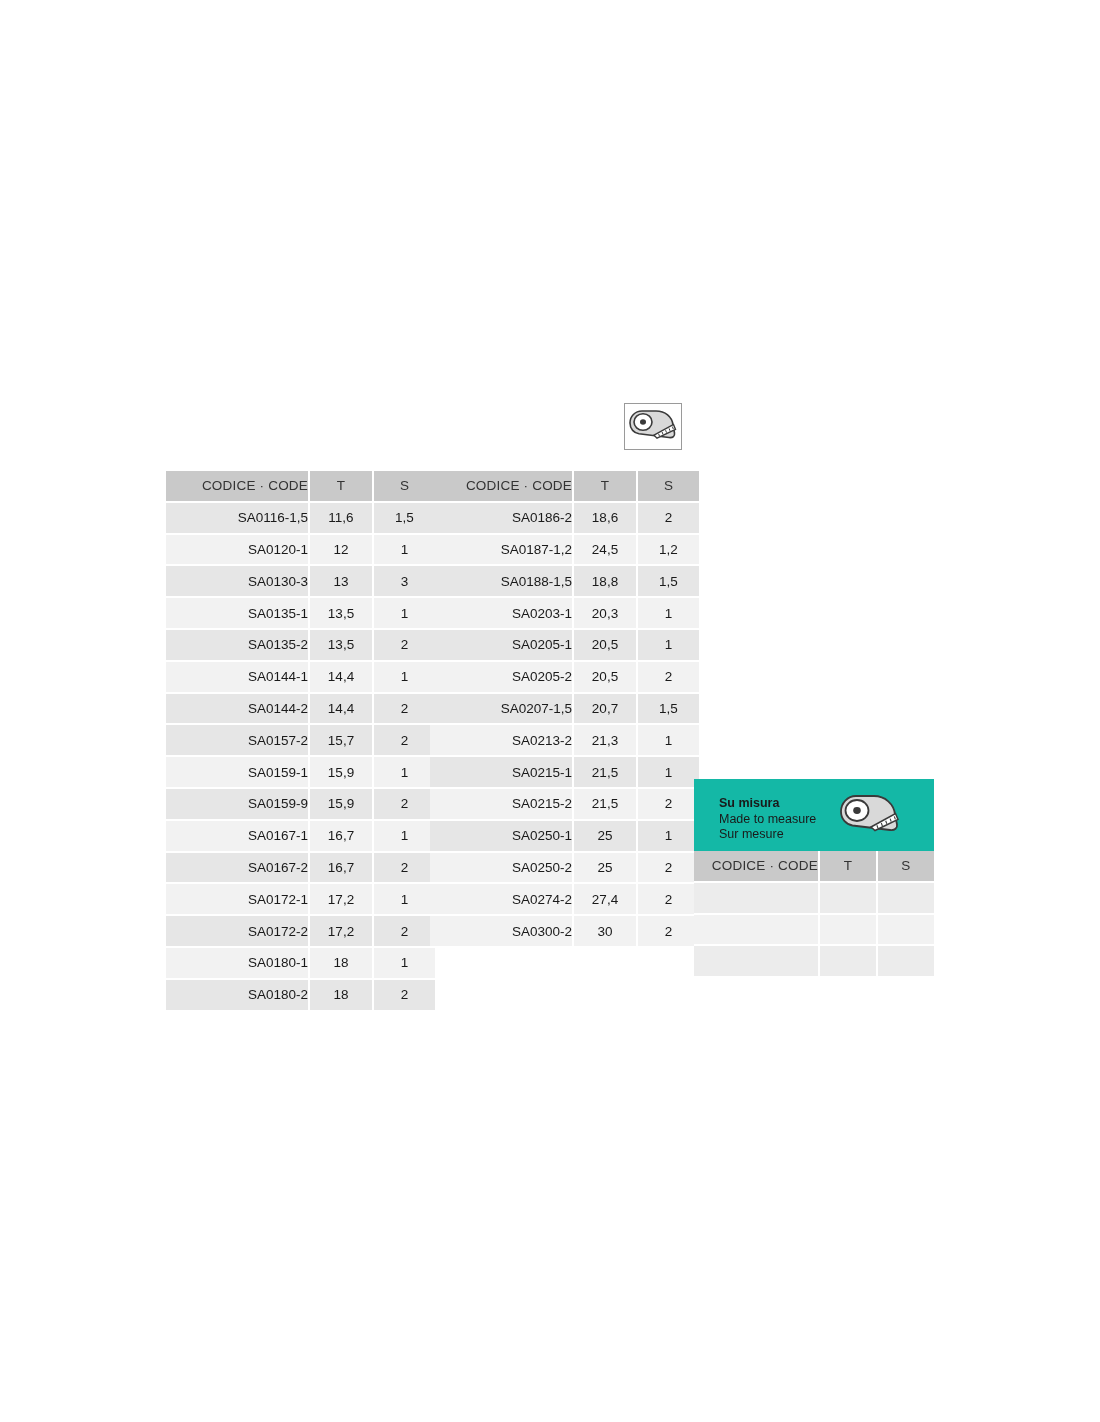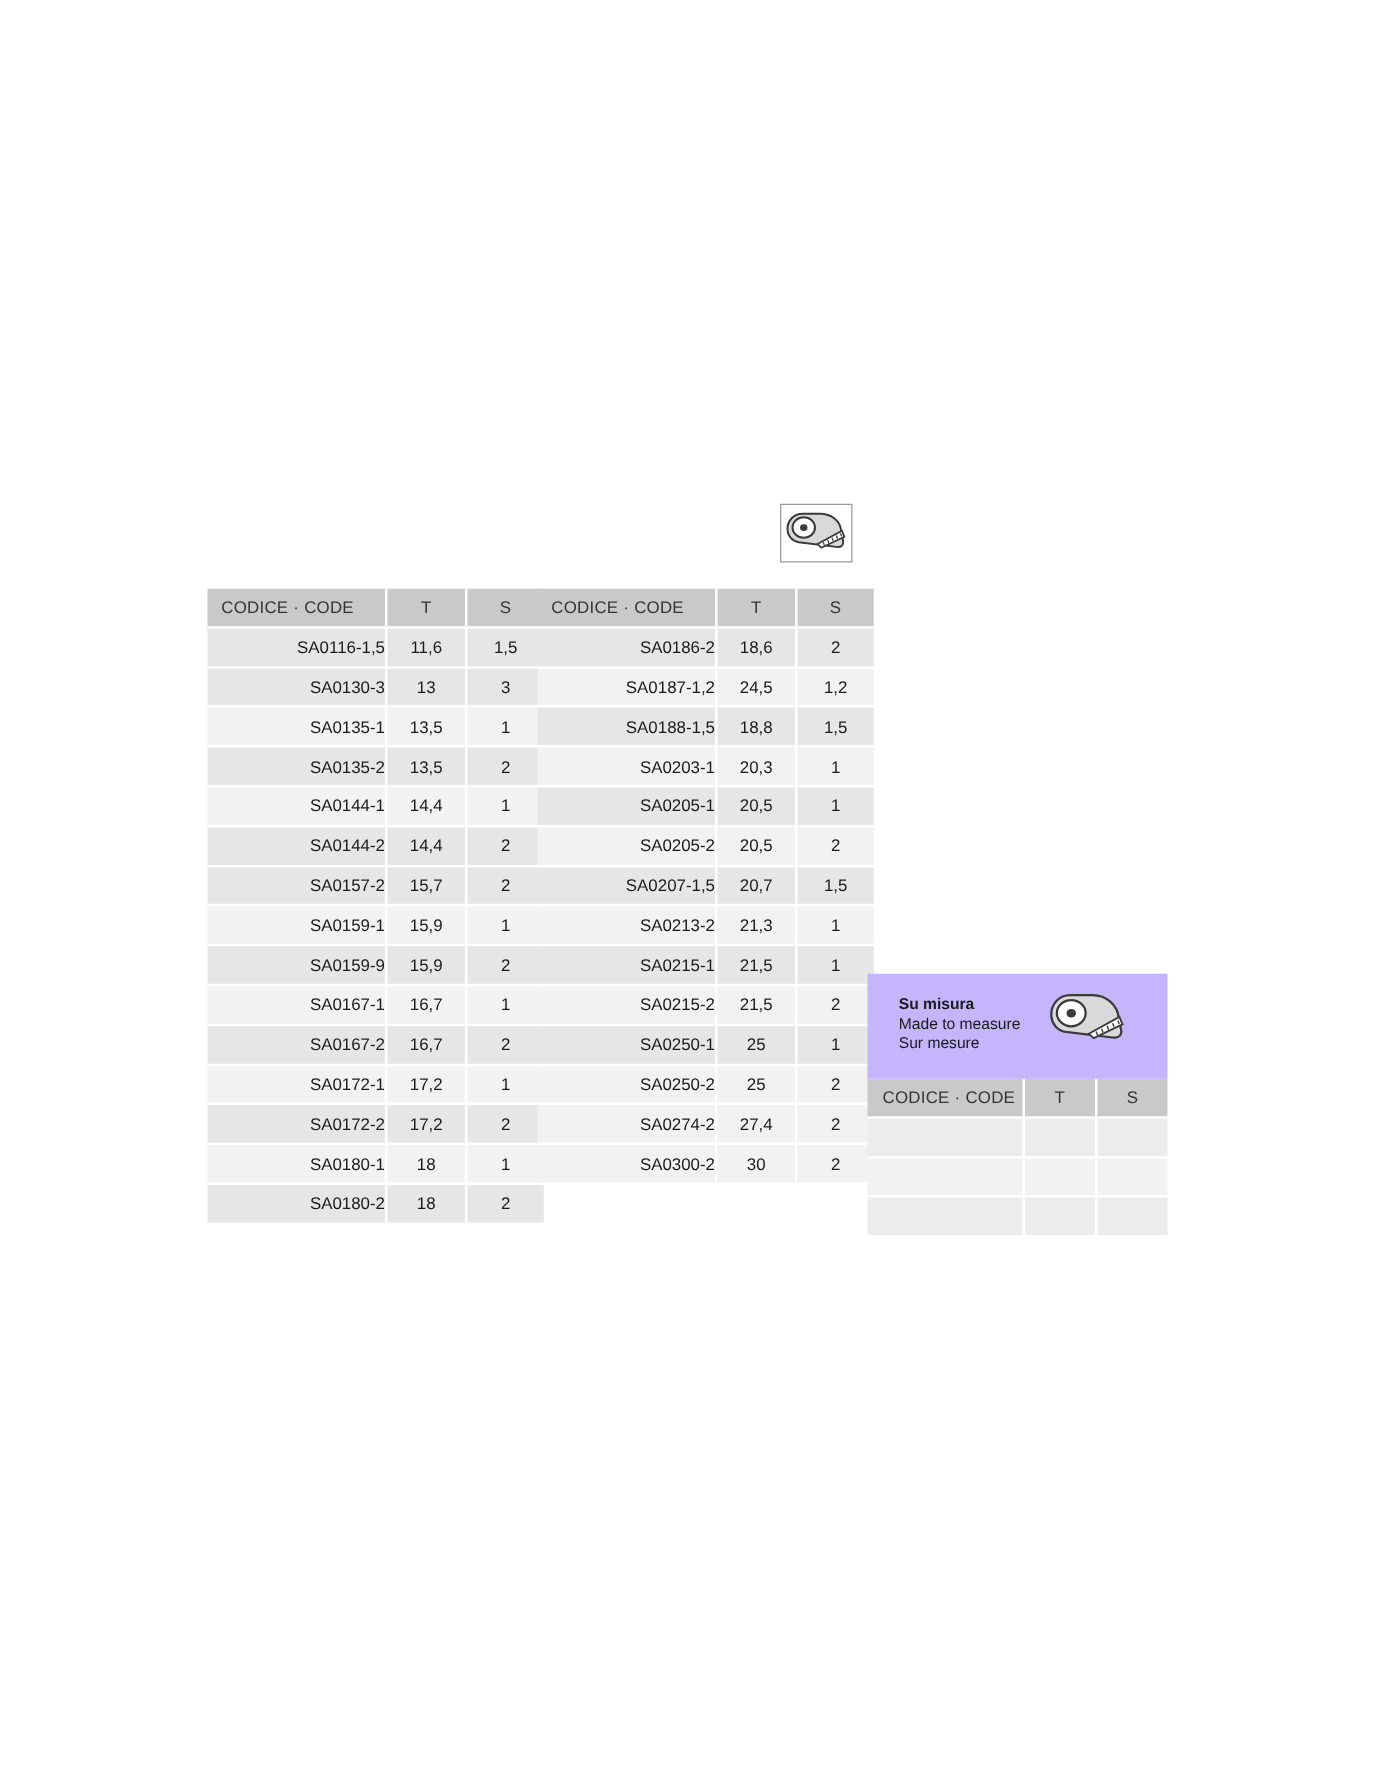--- a/index.html
+++ b/index.html
@@ -45,21 +45,21 @@
     font-weight: normal;
     border: none;
   }
   .tbl th {
     background: #c9c9c9;
     color: #333333;
     font-size: 13.5px;
     letter-spacing: 0.2px;
   }
   .tbl th.code-col {
-    text-align: left;
+    text-align: right;
     padding-left: 11px;
     margin-top: 35px;
   }
   .tbl td {
     background: #e6e6e6;
     color: #1a1a1a;
   }
   .tbl tr.alt td {
     background: #f2f2f2;
   }
@@ -88,22 +88,22 @@
   #table-right { left: 430px; top: 471px; }
 
   
   #measure-panel {
     position: absolute;
     left: 694px;
     top: 779px;
     width: 240px;
   }
   .measure-head {
-    background: #c4b5fd;
-    height: 84px;
+    background: #14b8a6;
+    height: 72px;
     position: relative;
     box-sizing: border-box;
   }
   .measure-labels {
     position: absolute;
     left: 25px;
     top: 17px;
     font-size: 12.5px;
     line-height: 15.5px;
     color: #1a1a1a;
@@ -149,20 +149,25 @@
       <th class="code-col col-code">CODICE · CODE</th>
       <th class="col-t">T</th>
       <th class="col-s">S</th>
     </tr>
   </thead>
   <tbody>
     <tr>
       <td class="code-col">SA0116-1,5</td>
       <td>11,6</td>
       <td>1,5</td>
+    </tr>
+    <tr class="alt">
+      <td class="code-col">SA0120-1</td>
+      <td>12</td>
+      <td>1</td>
     </tr>
     <tr>
       <td class="code-col">SA0130-3</td>
       <td>13</td>
       <td>3</td>
     </tr>
     <tr class="alt">
       <td class="code-col">SA0135-1</td>
       <td>13,5</td>
       <td>1</td>

